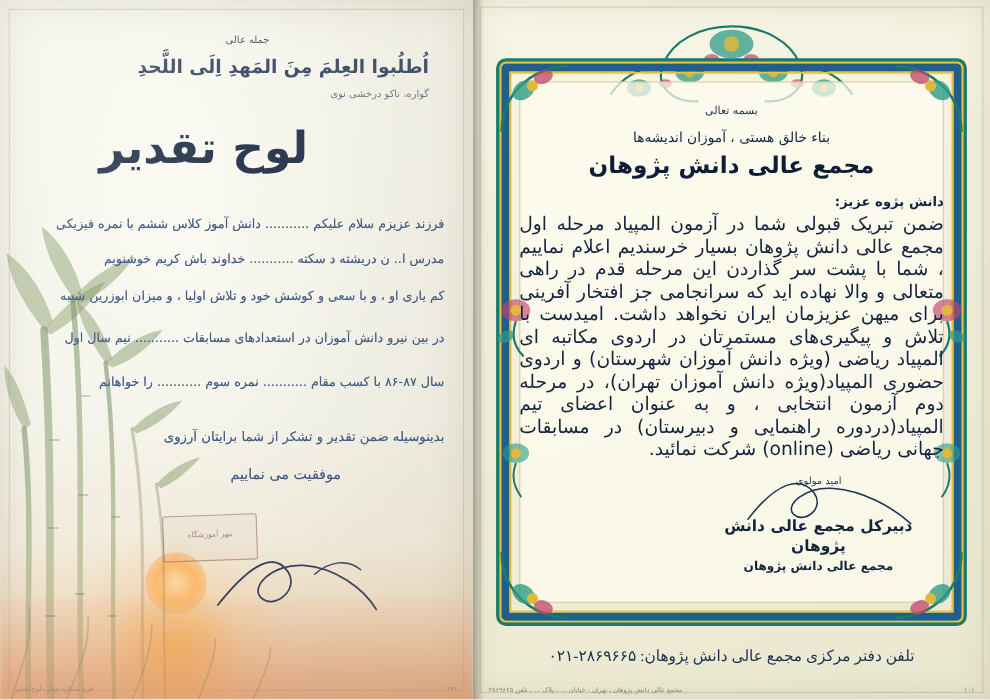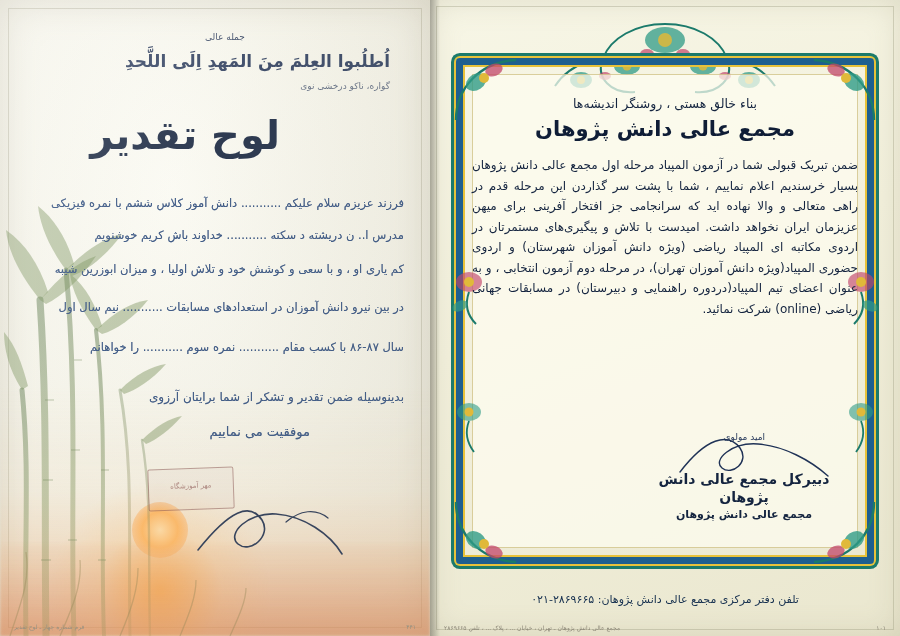--- a/index.html
+++ b/index.html
@@ -159,33 +159,33 @@
   .org-title{
     text-align:center;font-size:21px;font-weight:bold;color:#0f1d36;margin-bottom:14px;
   }
   .salut{
     font-size:12px;margin-bottom:4px;font-weight:bold;
   }
   .salut2{
     font-size:11.5px;margin-bottom:7px;
   }
   .body-p{
-    font-size:12px;line-height:20.5px;text-align:justify;text-justify:inter-word;
+    font-size:17px;line-height:20.5px;text-align:justify;text-justify:inter-word;
     margin:0;
   }
   .sig-block{
     position:absolute;right:46px;bottom:112px;width:220px;
     direction:rtl;text-align:center;color:#14243f;
   }
   .sig-name{font-size:14px;font-weight:bold;line-height:18px;}
   .sig-org{font-size:11px;font-weight:bold;line-height:18px;}
   .sig-scribble{position:absolute;right:60px;bottom:150px;width:170px;height:60px;}
   .phone{
     position:absolute;left:0;right:0;bottom:30px;
-    text-align:center;direction:rtl;font-size:11px;color:#16304f;
+    text-align:center;direction:rtl;font-size:14px;color:#16304f;font-family:Liberation Serif, serif;
   }
   .right-footer{
     position:absolute;left:14px;bottom:5px;right:14px;
     display:flex;justify-content:space-between;
     font-size:6px;color:#8a8576;direction:rtl;
   }
   .edge-shadow{
     position:absolute;left:430px;top:0;width:10px;height:636px;
     background:linear-gradient(to right, rgba(0,0,0,.28), rgba(0,0,0,0));
     pointer-events:none;z-index:5;
@@ -364,22 +364,24 @@
         <path d="M23 33 C18 46 22 56 28 64" fill="none" stroke="#1b7a6b" stroke-width="1.8"></path>
       </svg>
       <svg class="side-flower sf-r2" viewBox="0 0 46 70">
         <ellipse cx="23" cy="24" rx="12" ry="9" fill="#2f9b86" fill-opacity=".6"></ellipse>
         <circle cx="23" cy="24" r="4.5" fill="#e0b93a"></circle>
         <path d="M23 33 C18 46 22 56 28 64" fill="none" stroke="#1b7a6b" stroke-width="1.8"></path>
       </svg>
     </div>
 
     <div class="content">
-      <div class="sub-line">بناء خالق هستی ، روشنگر اندیشه‌ها</div>
+      <div class="besmeh">بسمه تعالی</div>
+      <div class="sub-line">بناء خالق هستی ، آموزان اندیشه‌ها</div>
       <div class="org-title">مجمع عالی دانش پژوهان</div>
+      <div class="salut">دانش پژوه عزیز:</div>
       <p class="body-p">ضمن تبریک قبولی شما در آزمون المپیاد مرحله اول مجمع عالی دانش پژوهان بسیار خرسندیم اعلام نماییم ، شما با پشت سر گذاردن این مرحله قدم در راهی متعالی و والا نهاده اید که سرانجامی جز افتخار آفرینی برای میهن عزیزمان ایران نخواهد داشت. امیدست با تلاش و پیگیری‌های مستمرتان در اردوی مکاتبه ای المپیاد ریاضی (ویژه دانش آموزان شهرستان) و اردوی حضوری المپیاد(ویژه دانش آموزان تهران)، در مرحله دوم آزمون انتخابی ، و به عنوان اعضای تیم المپیاد(دردوره راهنمایی و دبیرستان) در مسابقات جهانی ریاضی (online) شرکت نمائید.</p>
     </div>
 
     <svg class="sig-scribble" viewBox="0 0 170 60">
       <path d="M10 46 C36 12 58 6 70 22 C80 36 62 50 52 42 C42 34 62 16 88 18 C114 20 140 34 158 50" fill="none" stroke="#1f3256" stroke-width="1.4" stroke-linecap="round"></path>
       <text x="95" y="14" font-size="9" fill="#1f3256" font-family="DejaVu Sans, sans-serif" direction="rtl">امید مولوی</text>
     </svg>
 
     <div class="sig-block">
       <div class="sig-name">دبیرکل مجمع عالی دانش پژوهان</div>

